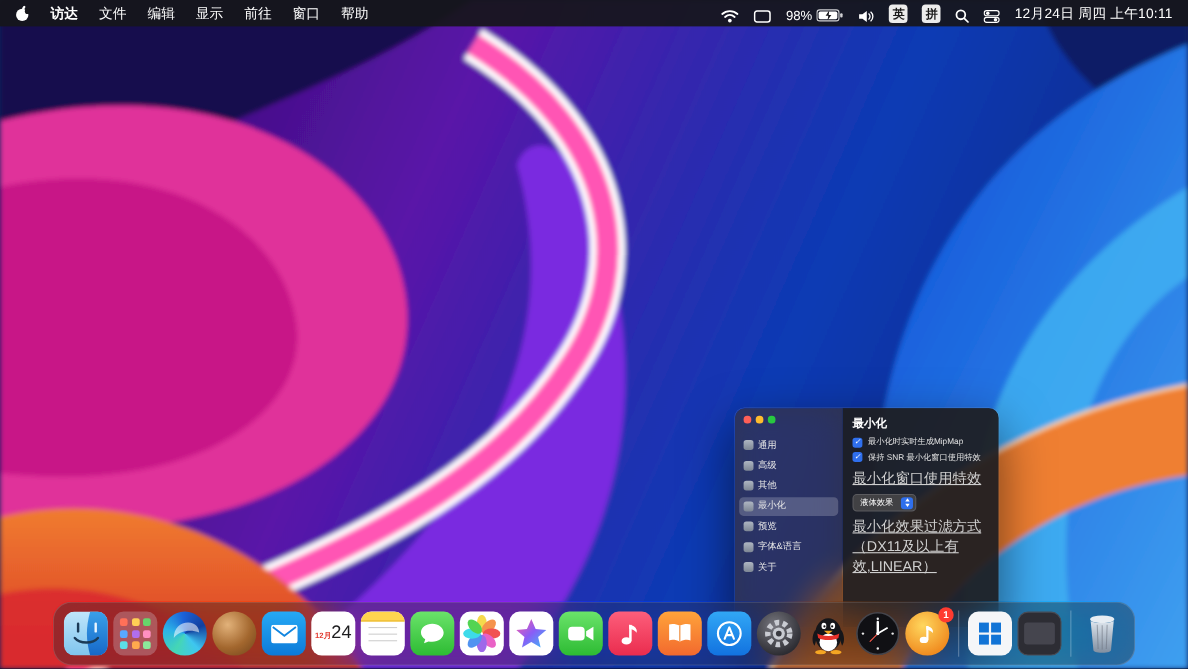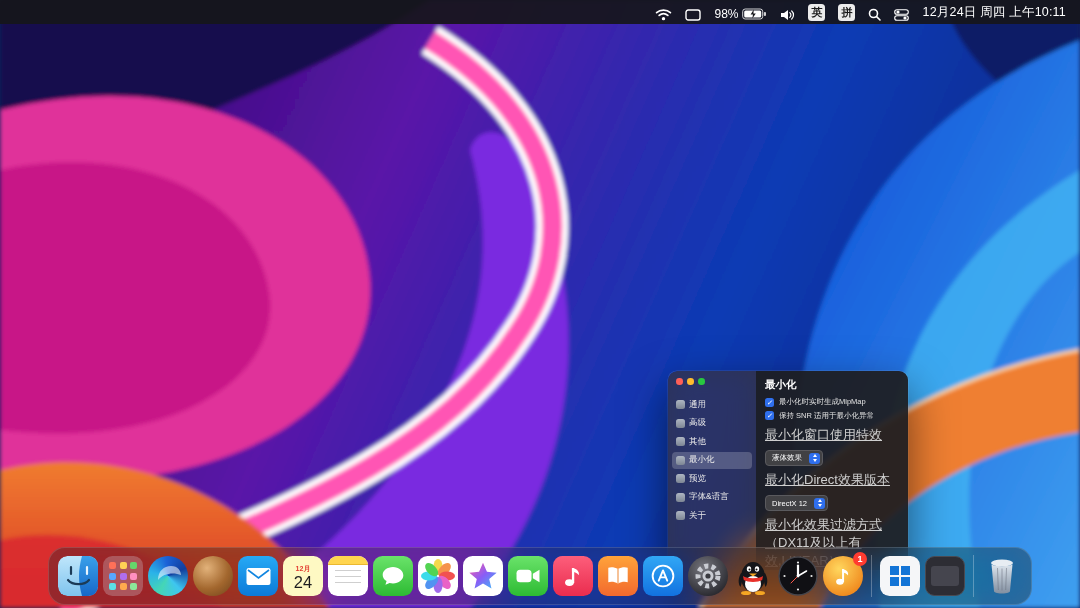--- a/index.html
+++ b/index.html
@@ -19,21 +19,21 @@
   .mb-right { margin-left:auto; display:flex; align-items:flex-end; gap:13px; }
   .inp-badge { width:17px; height:17px; border-radius:3.5px; background:#ececec; color:#1a1a1a;
     font-size:11px; display:flex; align-items:center; justify-content:center; font-weight:bold; }
   .batt-wrap { display:flex; align-items:center; gap:4px; font-size:12px; }
   .mb-time { font-size:12.5px; letter-spacing:0.2px; }
 
   
   .window { position:absolute; left:668px; top:371px; width:240px; height:199px;
     display:flex; border-radius:9px; overflow:hidden; z-index:30;
     box-shadow:0 18px 45px rgba(0,0,0,0.55), 0 0 0 0.5px rgba(255,255,255,0.18); }
-  .win-sidebar { position:relative; width:88px; background:rgba(62,48,42,0.68);
+  .win-sidebar { position:relative; width:98px; background:rgba(62,48,42,0.68);
     backdrop-filter:blur(14px) saturate(150%); padding-top:24px; flex-shrink:0; }
   .traffic { position:absolute; top:7px; left:8px; display:flex; gap:4.5px; }
   .dot { width:6.5px; height:6.5px; border-radius:50%; }
   .dot.r{ background:#ff5f57; } .dot.y{ background:#febc2e; } .dot.g{ background:#28c840; }
   .side-item { display:flex; align-items:center; gap:4px; height:17.5px; margin:1px 4px;
     padding:0 4px; border-radius:4px; font-size:8.5px; color:#e8e8e8; cursor:default; }
   .side-item.selected { background:rgba(255,255,255,0.20); }
   .sicon { width:9px; height:9px; border-radius:2.5px; flex-shrink:0;
     background:linear-gradient(180deg,#aeb6c2,#7d8694); }
   .win-content { flex:1; background:rgba(30,30,33,0.94); padding:7px 9px 6px 9px; color:#ddd; }
@@ -65,21 +65,21 @@
   .circle { border-radius:50% !important; }
   .divider { width:1px; height:42px; background:rgba(255,255,255,0.28); margin:0 3px; }
 
   .finder-tile { padding:0; }
   .launchpad-tile { background:rgba(215,220,230,0.28); }
   .lp-grid { display:grid; grid-template-columns:repeat(3,7px); grid-gap:3.5px; }
   .lp-grid span { width:7px; height:7px; border-radius:2px; }
   .edge-tile { background:conic-gradient(from 210deg, #45d6b5, #2bb3e8, #1b62d8, #123f9e, #3ec6f0, #45d6b5); }
   .brown-tile { background:radial-gradient(circle at 35% 30%, #e2b27a, #a3672e 55%, #6f421a); }
   .mail-tile { background:linear-gradient(180deg,#26a9f5,#0c7ad8); }
-  .cal-tile { background:#fef9c3; flex-direction:column; }
+  .cal-tile { background:#ffffff; flex-direction:row; }
   .cal-month { font-size:7px; font-weight:bold; color:#e23b30; margin-top:4px; }
   .cal-day { font-size:16.5px; color:#1d1d1f; line-height:1.05; }
   .notes-tile { background:#fff; flex-direction:column; justify-content:flex-start; }
   .notes-top { width:100%; height:9px; background:#ffd54f; border-bottom:1px solid #eab830; }
   .notes-line { width:26px; height:1.5px; background:#cfcfcf; margin-top:4.5px; }
   .msg-tile { background:linear-gradient(180deg,#6ae36a,#2dbb33); }
   .photos-tile { background:#fff; }
   .star-tile { background:#fff; }
   .ft-tile { background:linear-gradient(180deg,#6ae36a,#2dbb33); }
   .music-tile { background:linear-gradient(180deg,#fd5e7b,#ea2c4e); }
@@ -136,20 +136,36 @@
       <path d="M60,608 C260,520 430,470 520,330 C580,240 560,120 430,40" fill="none" stroke="#ffffff" stroke-width="32"></path>
       <path d="M60,608 C260,520 430,470 520,330 C580,240 560,120 430,40" fill="none" stroke="#ff54b4" stroke-width="20"></path>
       <path d="M0,470 C130,440 260,500 330,608 H0 Z" fill="url(#orangeG)"></path>
       <path d="M0,540 C90,520 180,560 222,608 H0 Z" fill="#d8262e" opacity="0.8"></path>
       <path d="M700,608 C780,470 920,380 1080,350 V432 C960,450 862,520 820,608 Z" fill="#ef7f30"></path>
       <path d="M700,608 C780,470 920,380 1080,350" stroke="#ffd9a0" stroke-width="3" fill="none"></path>
     </g>
   </svg>
 
   <div class="menubar">
+    <div class="mb-left">
+      <span class="mb-apple">
+        <svg width="13" height="15" viewBox="0 0 13 15">
+          <circle cx="6.2" cy="8.6" r="5.6" fill="#fff"></circle>
+          <circle cx="11.2" cy="5.2" r="2.6" fill="#16161a"></circle>
+          <ellipse cx="7.6" cy="2" rx="1.1" ry="2" fill="#fff" transform="rotate(35 7.6 2)"></ellipse>
+        </svg>
+      </span>
+      <span class="mb-item mb-app">访达</span>
+      <span class="mb-item">文件</span>
+      <span class="mb-item">编辑</span>
+      <span class="mb-item">显示</span>
+      <span class="mb-item">前往</span>
+      <span class="mb-item">窗口</span>
+      <span class="mb-item">帮助</span>
+    </div>
     <div class="mb-right">
       <svg width="17" height="13" viewBox="0 0 16 12">
         <path d="M1.5 4.3 C5 1.1 11 1.1 14.5 4.3" stroke="#fff" stroke-width="1.6" fill="none" stroke-linecap="round"></path>
         <path d="M3.9 6.9 C6.4 4.7 9.6 4.7 12.1 6.9" stroke="#fff" stroke-width="1.6" fill="none" stroke-linecap="round"></path>
         <circle cx="8" cy="9.9" r="1.6" fill="#fff"></circle>
       </svg>
       <svg width="16" height="12" viewBox="0 0 16 12">
         <rect x="1" y="1" width="14" height="10" rx="2.2" stroke="#fff" stroke-width="1.4" fill="none"></rect>
       </svg>
       <span class="batt-wrap">
@@ -225,37 +241,27 @@
       <div class="opt-row">
         <span class="cb checked">
             <i>✓</i>
           </span>
         <span>最小化时实时生成MipMap</span>
       </div>
       <div class="opt-row">
         <span class="cb checked">
             <i>✓</i>
           </span>
-        <span>保持 SNR 适用于最小化异常</span>
+        <span>保持 SNR 最小化窗口使用特效</span>
       </div>
 
       <div class="sel-group">
         <div class="sel-label">最小化窗口使用特效</div>
         <div class="selectbox">
           <span>液体效果</span>
-          <span class="stepper">
-              <i class="up"></i>
-              <i class="down"></i>
-            </span>
-        </div>
-      </div>
-      <div class="sel-group">
-        <div class="sel-label">最小化Direct效果版本</div>
-        <div class="selectbox">
-          <span>DirectX 12</span>
           <span class="stepper">
               <i class="up"></i>
               <i class="down"></i>
             </span>
         </div>
       </div>
       <div class="sel-group">
         <div class="sel-label">最小化效果过滤方式（DX11及以上有效,LINEAR）</div>
 
       </div>

